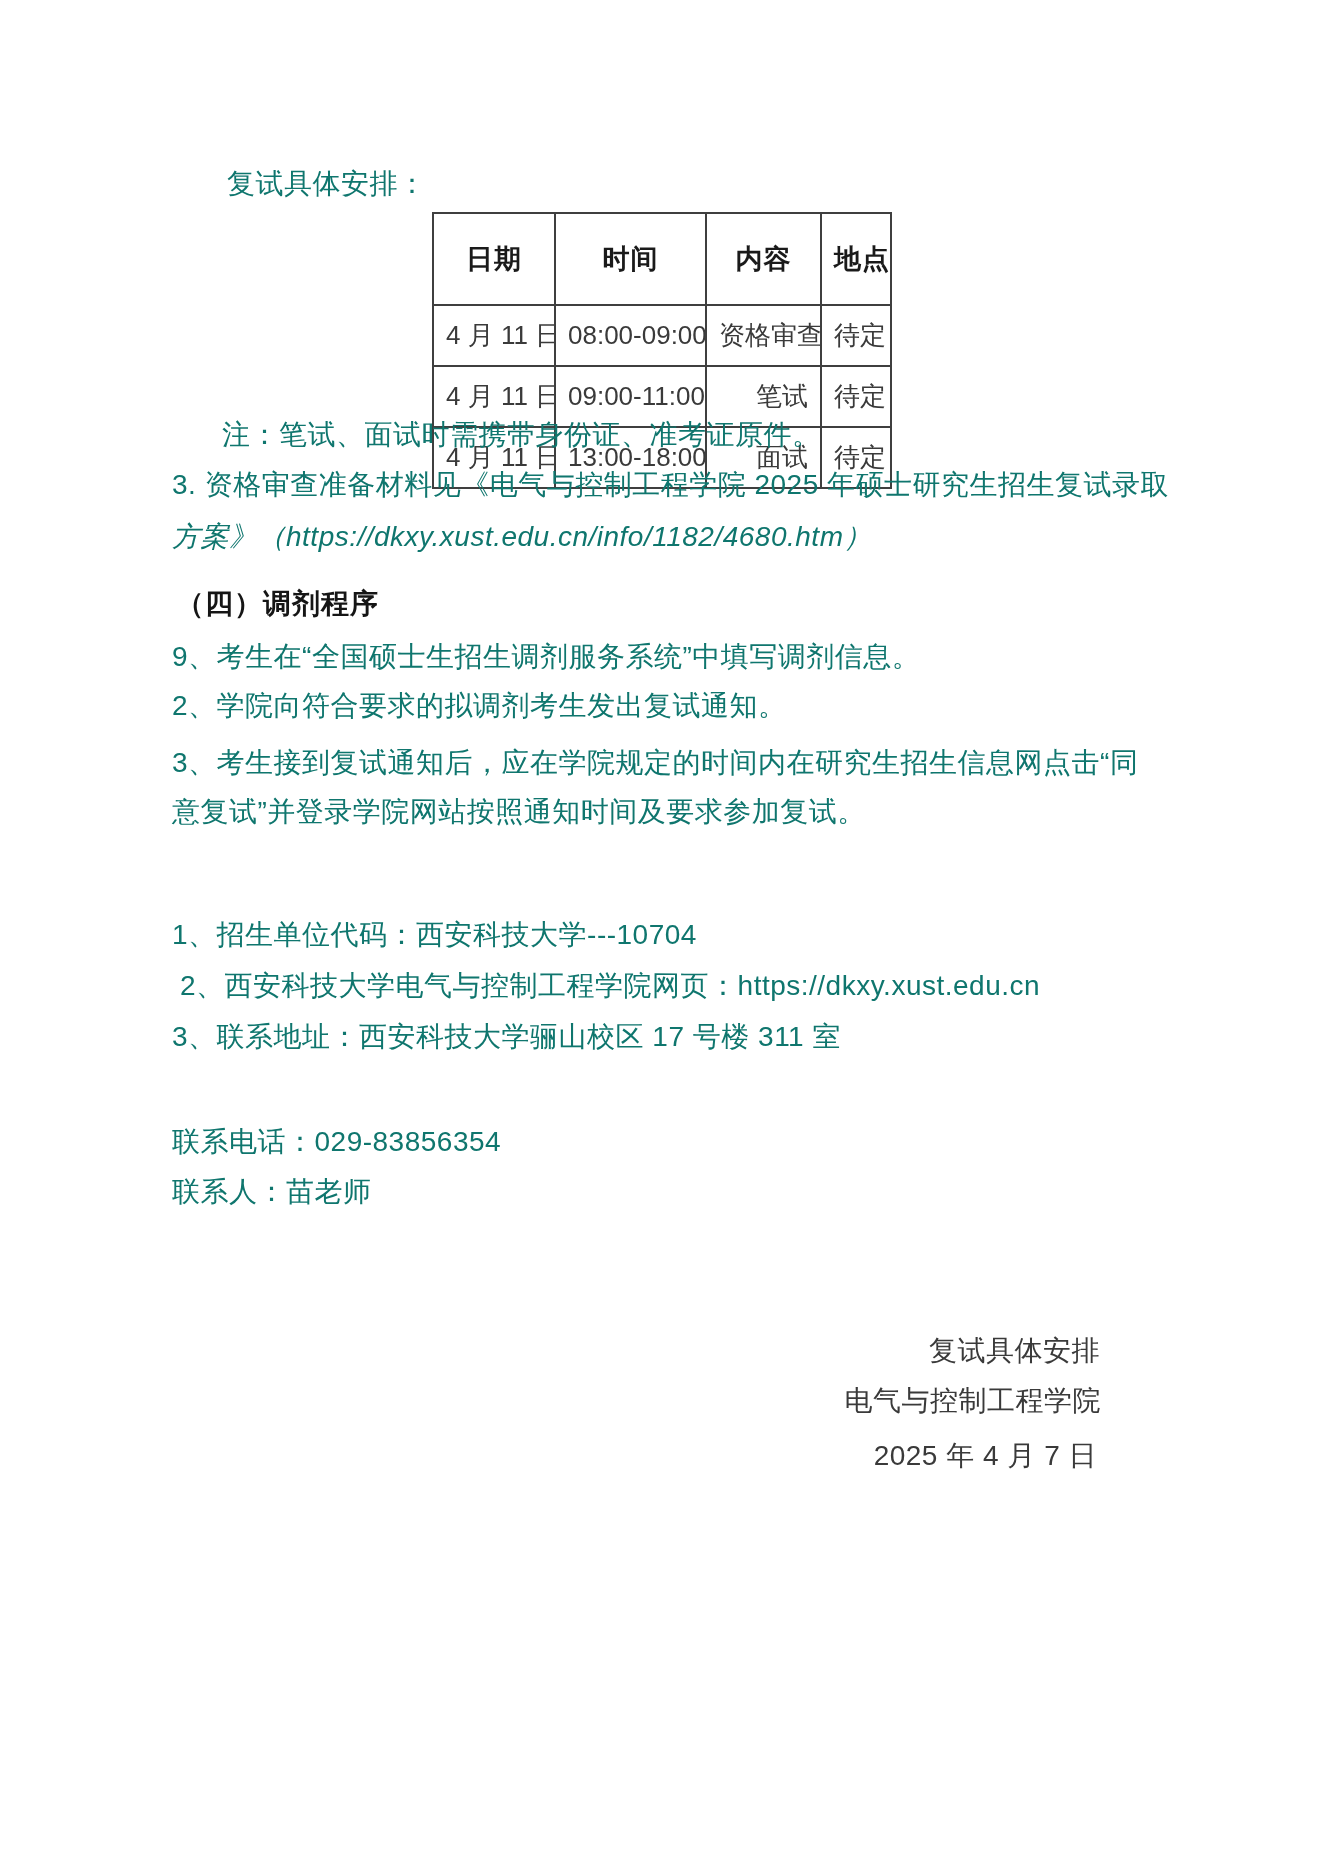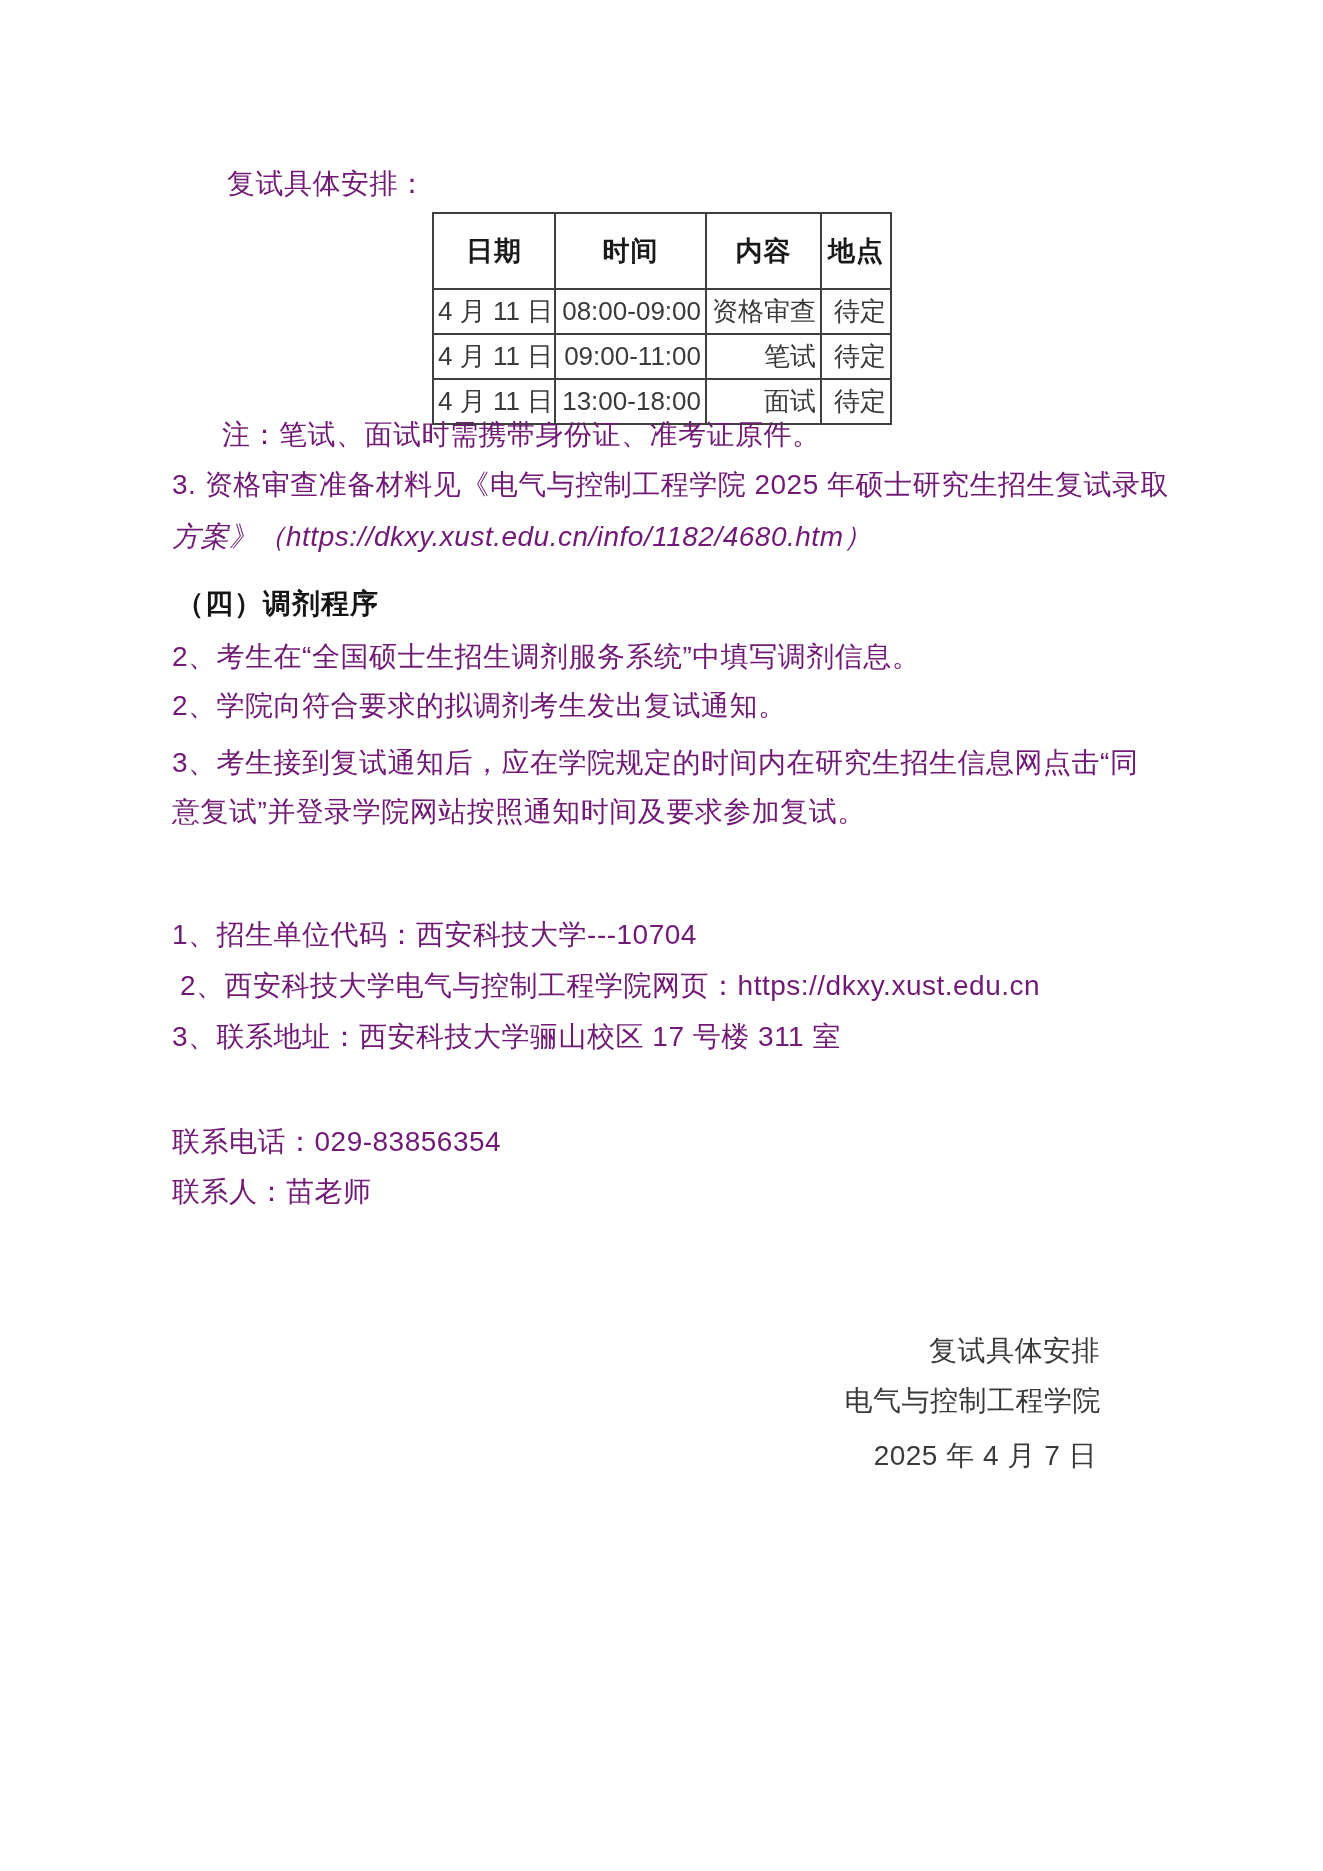--- a/index.html
+++ b/index.html
@@ -13,21 +13,21 @@
     height: 1871px;
     background: #ffffff;
     overflow: hidden;
     font-family: "Liberation Sans", "DejaVu Sans", sans-serif;
   }
   .line {
     position: absolute;
     white-space: nowrap;
     font-size: 28px;
     line-height: 1.15;
-    color: #701a75;
+    color: #0f766e;
     letter-spacing: 0.5px;
   }
   .heading {
     font-weight: 700;
     color: #151515;
     letter-spacing: 1px;
   }
   table.schedule {
     position: absolute;
     left: 432px;
@@ -36,21 +36,21 @@
     table-layout: fixed;
     width: 458px;
     font-size: 26px;
     color: #3a3a3a;
   }
   table.schedule th,
   table.schedule td {
     border: 2px solid #3f3f3f;
     text-align: center;
     vertical-align: middle;
-    padding: 4px;
+    padding: 12px;
     overflow: hidden;
     white-space: nowrap;
   }
   table.schedule th {
     height: 66px;
     font-weight: 700;
     color: #1a1a1a;
     font-size: 27px;
     letter-spacing: 1px;
   }
@@ -113,21 +113,21 @@
   </table>
 
   <div class="line" style="left:222px; top:419px;">注：笔试、面试时需携带身份证、准考证原件。</div>
 
   <div class="line" style="left:172px; top:469px;">3. 资格审查准备材料见《电气与控制工程学院 2025 年硕士研究生招生复试录取</div>
 
   <div class="line" style="left:172px; top:521px;font-style:italic;">方案》（https://dkxy.xust.edu.cn/info/1182/4680.htm）</div>
 
   <div class="line heading" style="left:176px; top:588px;">（四）调剂程序</div>
 
-  <div class="line" style="left:172px; top:641px;">2、考生在“全国硕士生招生调剂服务系统”中填写调剂信息。</div>
+  <div class="line" style="left:172px; top:641px;">9、考生在“全国硕士生招生调剂服务系统”中填写调剂信息。</div>
 
   <div class="line" style="left:172px; top:690px;">2、学院向符合要求的拟调剂考生发出复试通知。</div>
 
   <div class="line" style="left:172px; top:747px;">3、考生接到复试通知后，应在学院规定的时间内在研究生招生信息网点击“同</div>
 
   <div class="line" style="left:172px; top:796px;">意复试”并登录学院网站按照通知时间及要求参加复试。</div>
 
 
   <div class="line" style="left:172px; top:919px;">1、招生单位代码：西安科技大学---10704</div>
 

